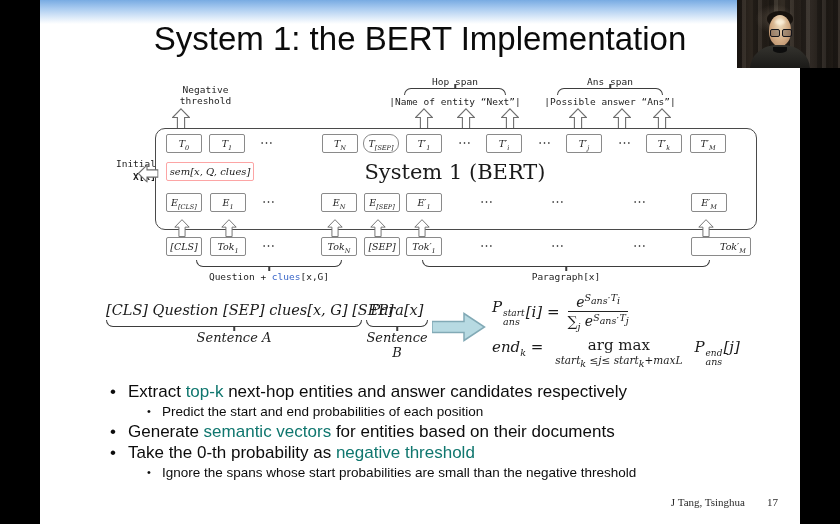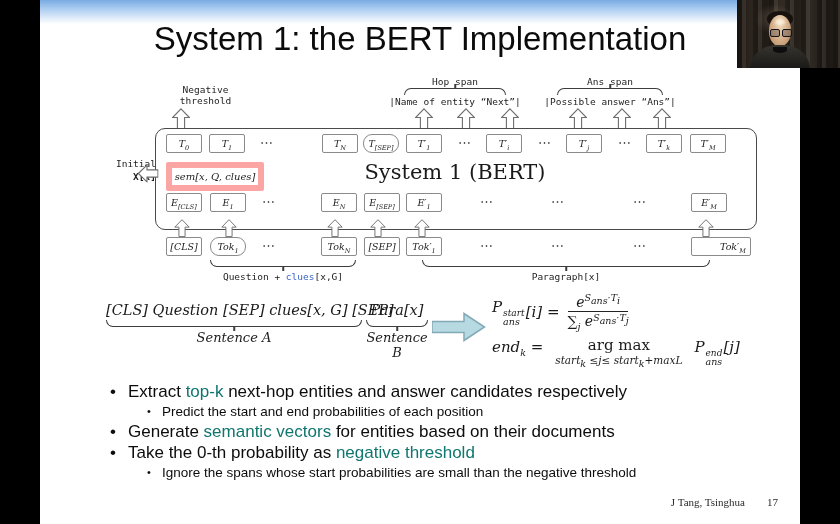--- a/index.html
+++ b/index.html
@@ -38,21 +38,21 @@
           border:1.5px solid #4a4a4a;border-radius:10px;background:#fff}
   .sysname{position:absolute;left:315px;top:160px;width:200px;text-align:center;
            font-family:"Liberation Serif",serif;font-size:21px;color:#111}
   .row{position:absolute;left:0;top:0;width:760px;height:22px}
   .cell{position:absolute;top:0;width:34px;height:17px;line-height:17px;text-align:center;
         border:1px solid #8a8a8a;border-radius:2px;background:#fff;
         font-family:"DejaVu Serif",serif;font-style:italic;font-size:9.5px;color:#222;white-space:nowrap}
   .cell sub{font-size:6.5px;font-style:italic}
   .dots{position:absolute;top:1px;width:26px;text-align:center;font-size:13px;color:#222;letter-spacing:1px}
   .sembox{position:absolute;left:126px;top:162px;width:86px;height:17px;line-height:17px;text-align:center;
-        border:6px solid #fca5a5;border-radius:2px;background:#fff;
+        border:1px solid #fca5a5;border-radius:2px;background:#fff;
         font-family:"DejaVu Serif",serif;font-style:italic;font-size:10px;color:#222}
   .neg-label{position:absolute;left:108px;top:84px;width:115px;text-align:center;white-space:pre}
   .init-label{position:absolute;left:52px;top:157px;width:64px;text-align:right;line-height:13px}
   .init-label .b2{font-weight:bold}
   .spangrp{position:absolute;text-align:center}
   .obrace{height:6px;border:1.2px solid #3d3d3d;border-bottom:none;border-radius:7px 7px 0 0;position:relative;margin:1px auto 1px}
   .obrace::after{content:"";position:absolute;left:50%;top:-5px;width:1.5px;height:5px;background:#3d3d3d;transform:translateX(-50%)}
   .ubrace{height:6px;border:1.2px solid #3d3d3d;border-top:none;border-radius:0 0 7px 7px;position:relative}
   .ubrace::after{content:"";position:absolute;left:50%;bottom:-5px;width:1.5px;height:5px;background:#3d3d3d;transform:translateX(-50%)}
   .barrow{position:absolute}
@@ -189,32 +189,32 @@
     </svg>
   <svg class="barrow" style="left:374px;top:219px" width="16" height="18" viewBox="0 0 18 21">
       <path d="M9 .8 L17.4 9.5 H12.6 V20.5 H5.4 V9.5 H.6 Z"></path>
     </svg>
   <svg class="barrow" style="left:658px;top:219px" width="16" height="18" viewBox="0 0 18 21">
       <path d="M9 .8 L17.4 9.5 H12.6 V20.5 H5.4 V9.5 H.6 Z"></path>
     </svg>
 
   <div class="row" style="top:237px">
       <div class="cell" style="left: 126px;">[CLS]</div>
-      <div class="cell" style="left: 170px; border-radius: 9px;">Tok<sub>1</sub></div>
+      <div class="cell" style="left: 170px;">Tok<sub>1</sub></div>
       <div class="dots" style="left: 216px;">⋯</div>
       <div class="cell" style="left: 281px;">Tok<sub>N</sub></div>
       <div class="cell" style="left: 324px;">[SEP]</div>
       <div class="cell" style="left: 366px;">Tok′<sub>1</sub></div>
       <div class="dots" style="left: 434px;">⋯</div>
       <div class="dots" style="left: 505px;">⋯</div>
       <div class="dots" style="left: 587px;">⋯</div>
       <div class="cell" style="left: 651px; padding-left: 24px;">Tok′<sub>M</sub></div>
     </div>
 
-  <div class="spangrp" style="left:170px;top:260px;width:146px">
+  <div class="spangrp" style="left:156px;top:260px;width:146px">
     <div class="ubrace"></div>
     <div class="mono qlabel"><span>Question + </span><span class="clues">clues</span><span>[x,G]</span></div>
   </div>
   <div class="spangrp" style="left:382px;top:260px;width:288px">
     <div class="ubrace"></div>
     <div class="mono plabel">Paragraph[x]</div>
   </div>
 
   <div class="sent serifmath" style="left:66px;top:302px;width:256px">
     <div class="stext">[CLS] Question [SEP] clues[x, G]  [SEP]</div>

